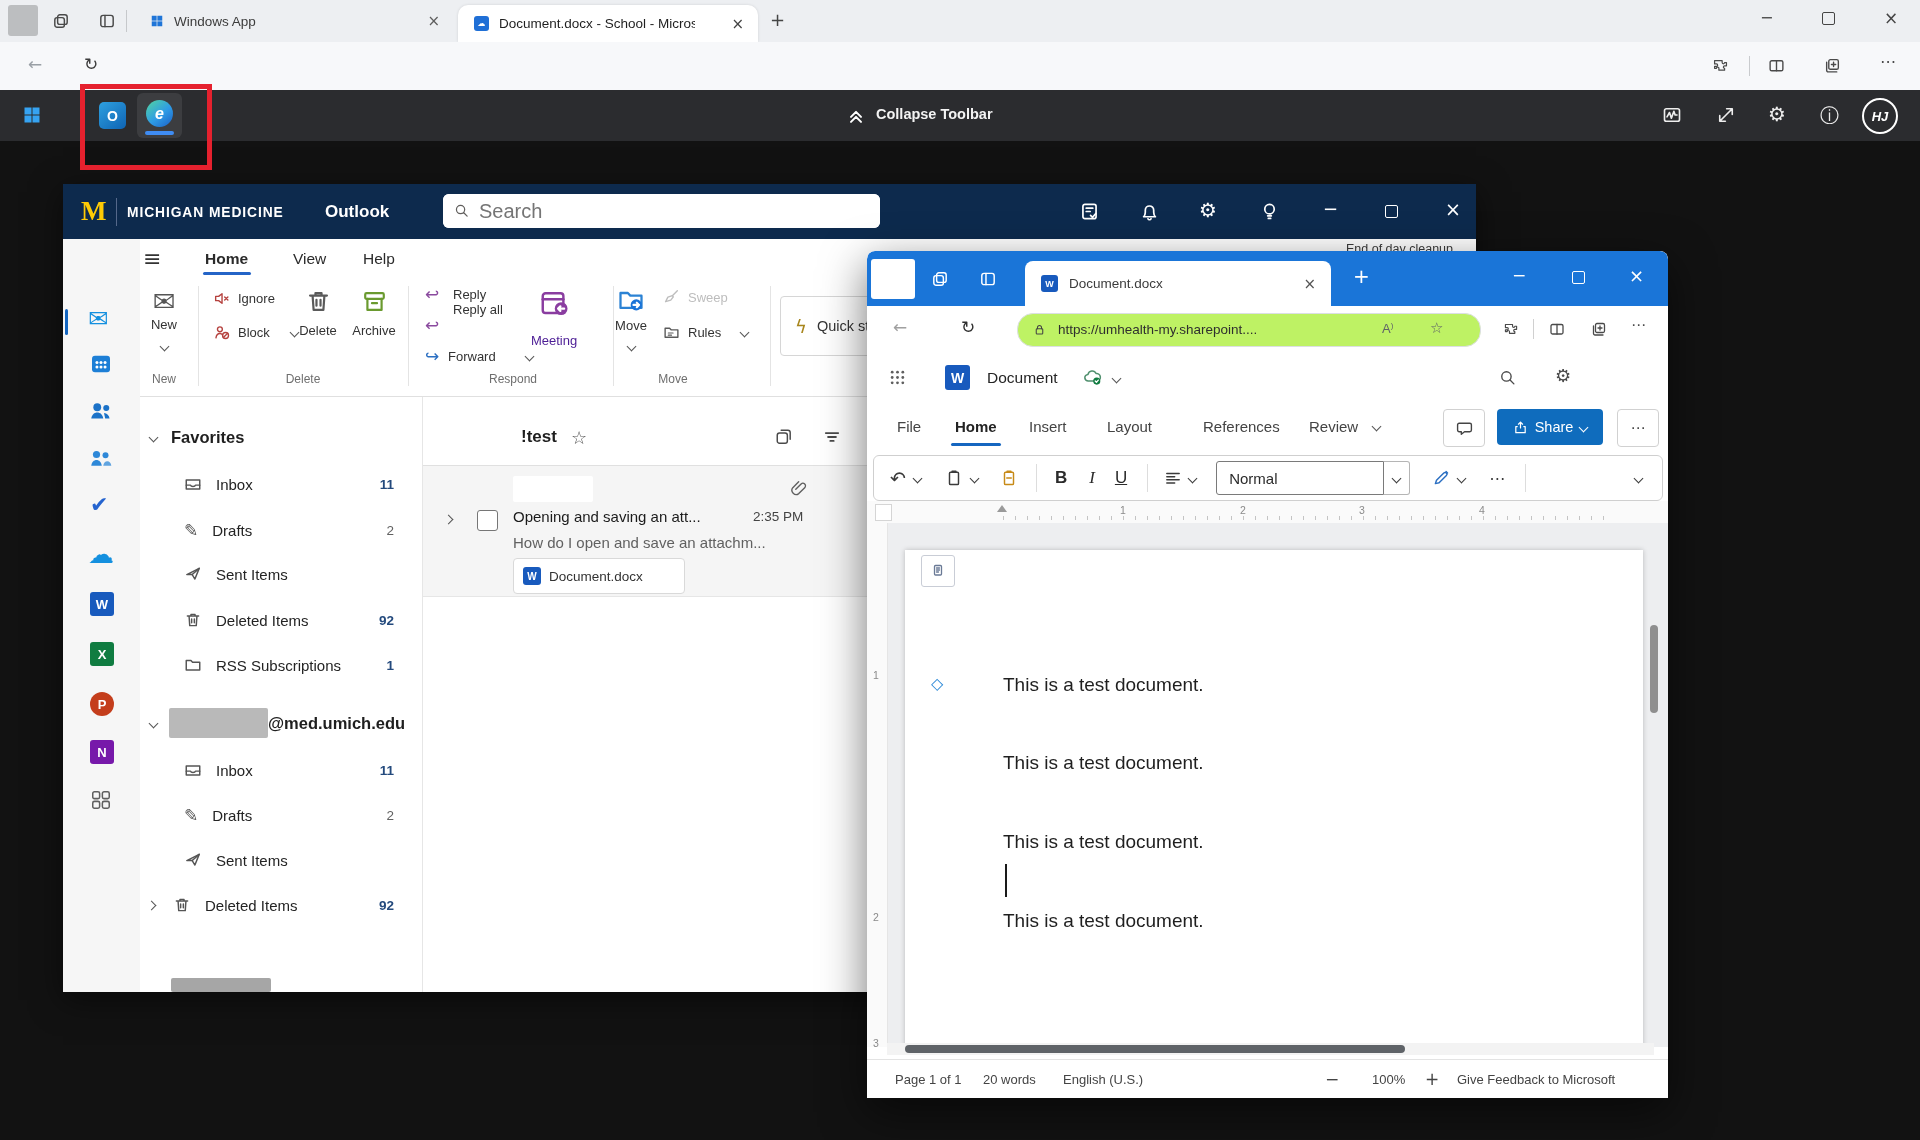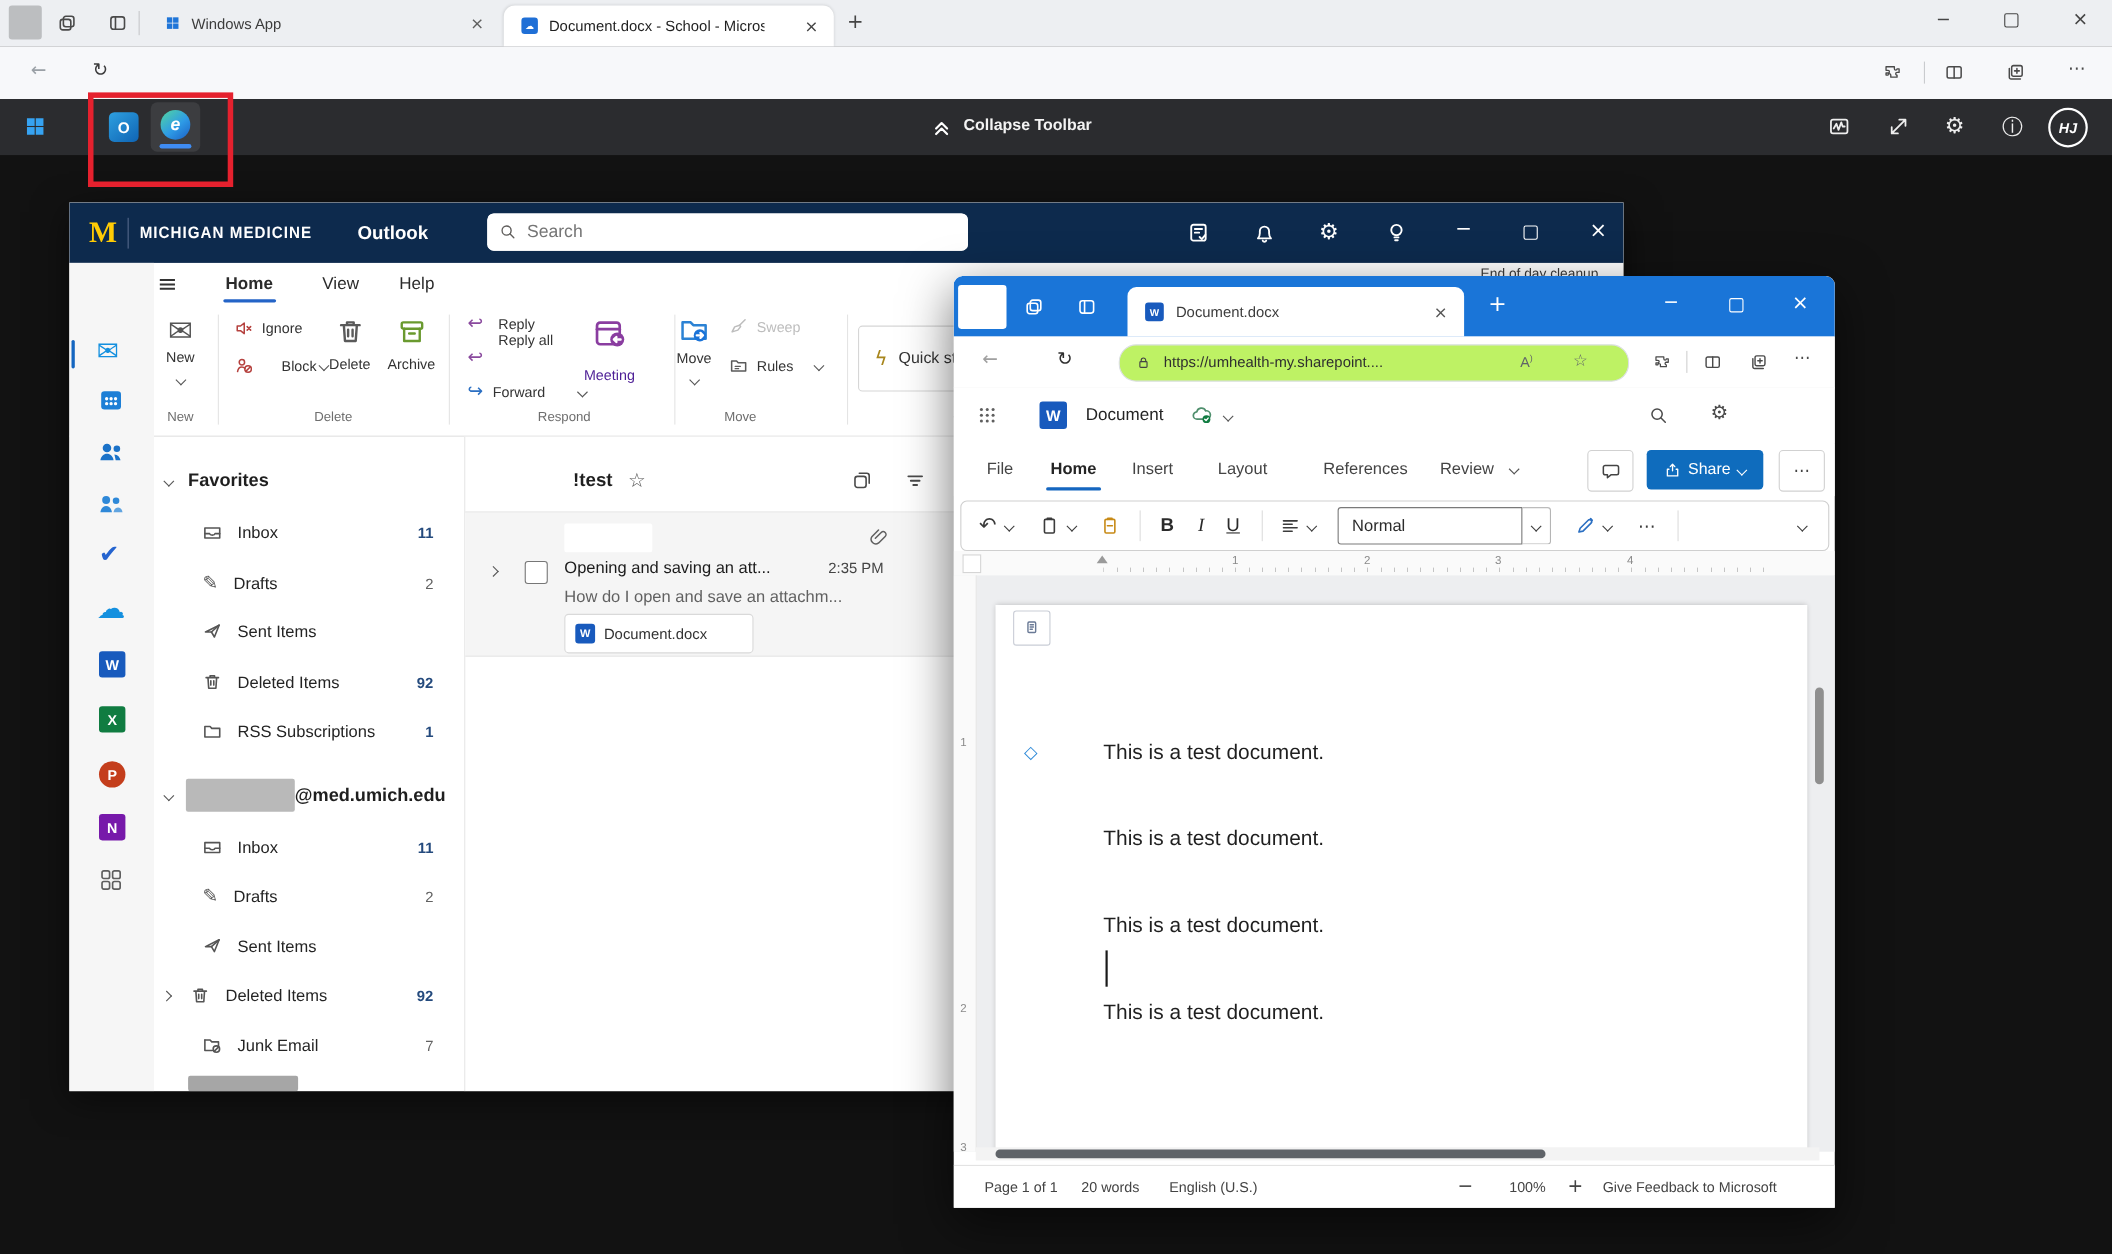--- a/index.html
+++ b/index.html
@@ -19,21 +19,21 @@
   .tab{height:42px;top:0;color:#3c3c3c;font-size:13.5px}
   .tabactive{top:5px;height:37px;background:#fff;border-radius:10px 10px 0 0;box-shadow:0 0 3px rgba(0,0,0,.12);color:#1f1f1f}
   .urlpill{left:140px;top:49px;width:1546px;height:34px;background:#fff;border:1px solid #dfe1e5;border-radius:17px}
   .tile{display:inline-flex;align-items:center;justify-content:center;font-weight:bold;color:#fff;border-radius:3px}
   
   .w365{left:0;top:90px;width:1920px;height:51px;background:#2b2c2f;color:#f0f0f0}
   .redrect{left:80px;top:84px;width:122px;height:76px;border:5px solid #e5212e;z-index:60}
   
   .olwin{left:63px;top:184px;width:1413px;height:808px;background:#fff;z-index:5;box-shadow:0 8px 30px rgba(0,0,0,.5);overflow:hidden}
   .oltitle{left:0;top:0;width:1413px;height:55px;background:#0d2a4d;color:#fff}
-  .osearch{width:100%;height:100%;border:none;outline:none;border-radius:6px;font-size:16px;padding-left:36px;box-sizing:border-box;font-family:"Liberation Sans",sans-serif;color:#8b5cf6}
+  .osearch{width:100%;height:100%;border:none;outline:none;border-radius:6px;font-size:20px;padding-left:36px;box-sizing:border-box;font-family:"Liberation Sans",sans-serif;color:#8b5cf6}
   .olmenu{font-size:15.5px;color:#2b2b2b}
   .ribbonlbl{font-size:13px;color:#333}
   .grplbl{font-size:12px;color:#6e6e6e}
   .vdiv{width:1px;background:#e4e4e4;top:102px;height:100px}
   .frow{left:77px;width:282px;height:44px;font-size:15px;color:#242424}
   .fcnt{position:absolute;right:28px;font-weight:bold;color:#244a7d;font-size:13.5px}
   .fcnt.dim{font-weight:normal;color:#616161}
   .fico{color:#555}
   
   .wwin{left:867px;top:251px;width:801px;height:847px;background:#fff;z-index:10;border-radius:8px 8px 0 0;box-shadow:0 14px 45px rgba(0,0,0,.55);overflow:hidden}
@@ -399,21 +399,21 @@
       <svg class="ic" width="17" height="17" viewBox="0 0 16 16">
         <use href="#spkx"></use>
       </svg>
     </span>
   <span class="ab ribbonlbl" style="left:175px;top:107px">Ignore</span>
   <span class="ab r" style="left:150px;top:140px;color:#b5413e">
       <svg class="ic" width="17" height="17" viewBox="0 0 16 16">
         <use href="#pblk"></use>
       </svg>
     </span>
-  <span class="ab ribbonlbl" style="left:193px;top:141px">Block</span>
+  <span class="ab ribbonlbl" style="left:175px;top:141px">Block</span>
   <span class="ab cv" style="left:228px;top:145px;color:#555"></span>
   <div class="ab" style="left:226px;top:104px;width:58px;text-align:center;color:#5a5a5a">
     <svg class="ic" width="27" height="27" viewBox="0 0 16 16" style="margin:0 auto">
         <use href="#trash"></use>
       </svg>
     <div class="ribbonlbl" style="margin-top:8px">Delete</div>
   </div>
   <div class="ab" style="left:282px;top:104px;width:58px;text-align:center;color:#6a9a2f">
     <svg class="ic" width="27" height="27" viewBox="0 0 16 16" style="margin:0 auto">
         <use href="#arch"></use>
@@ -581,29 +581,20 @@
   </div>
   <div class="ab frow r" style="top:699px">
     <span class="cvr" style="margin-left:8px;color:#555"></span>
     <span class="fico r" style="margin-left:18px">
         <svg class="ic" width="18" height="18" viewBox="0 0 16 16">
           <use href="#trash"></use>
         </svg>
       </span>
     <span style="margin-left:14px">Deleted Items</span>
     <span class="fcnt">92</span>
-  </div>
-  <div class="ab frow r" style="top:744px">
-    <span class="fico r" style="margin-left:44px">
-        <svg class="ic" width="18" height="18" viewBox="0 0 16 16">
-          <use href="#foldjunk"></use>
-        </svg>
-      </span>
-    <span style="margin-left:14px">Junk Email</span>
-    <span class="fcnt dim">7</span>
   </div>
   <div class="ab" style="left:108px;top:794px;width:100px;height:14px;background:#a6a6a6;border-radius:2px"></div>
 
   <div class="ab" style="left:359px;top:213px;width:1054px;height:595px;background:#fff;border-left:1px solid #e6e6e6">
     <div class="ab r" style="left:0;top:23px;width:100%;height:34px">
       <span style="margin-left:98px;font-size:17px;font-weight:bold;color:#1f1f1f">!test</span>
       <span class="glyph" style="margin-left:14px;font-size:18px;color:#555">☆</span>
       <span class="r ab" style="left:352px;color:#4a4a4a">
           <svg class="ic" width="18" height="18" viewBox="0 0 16 16">
             <use href="#msq"></use>

